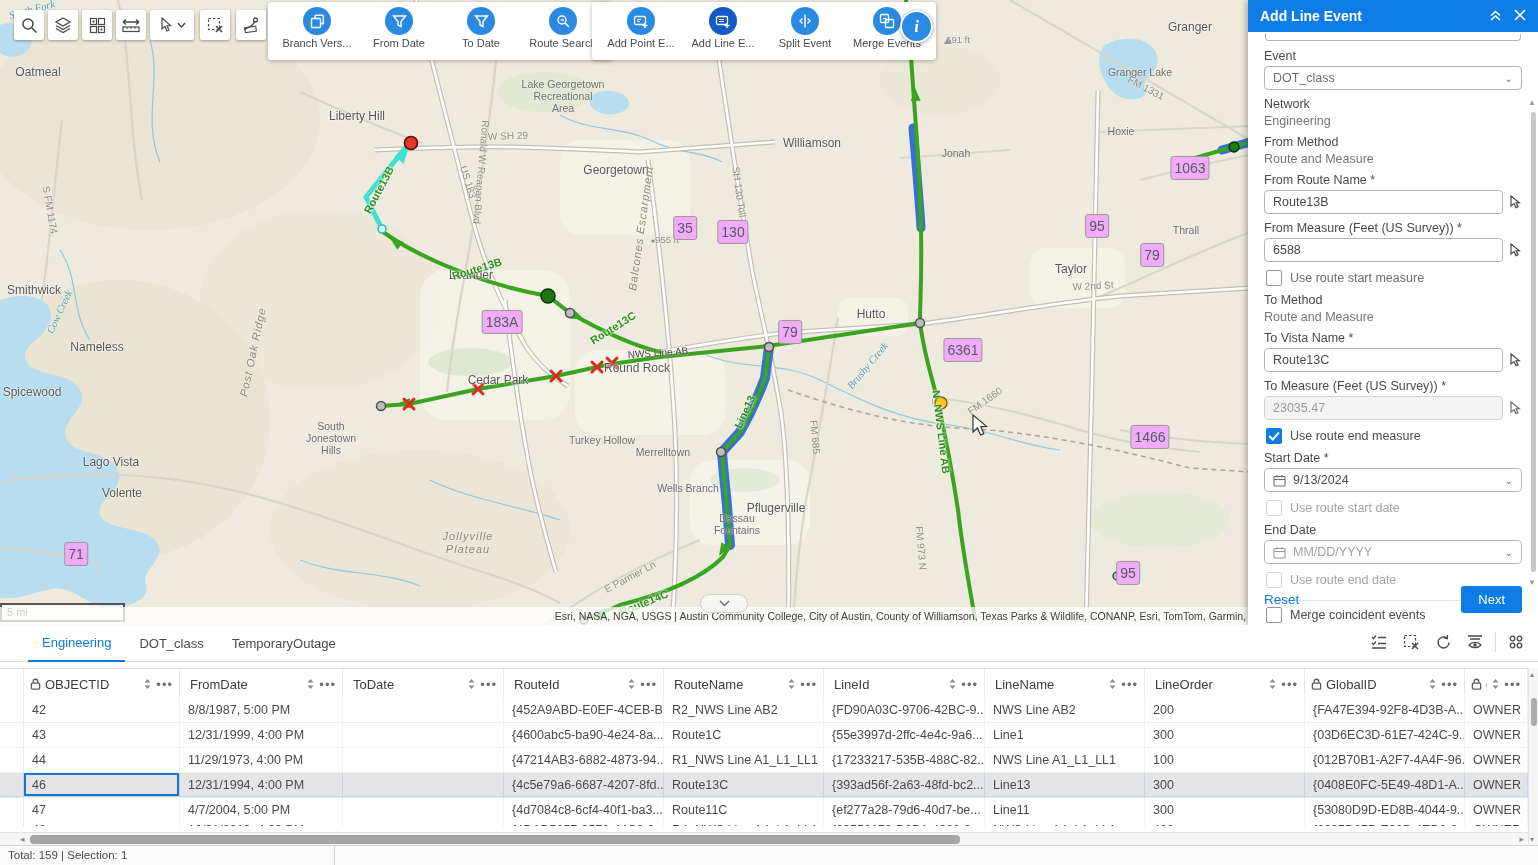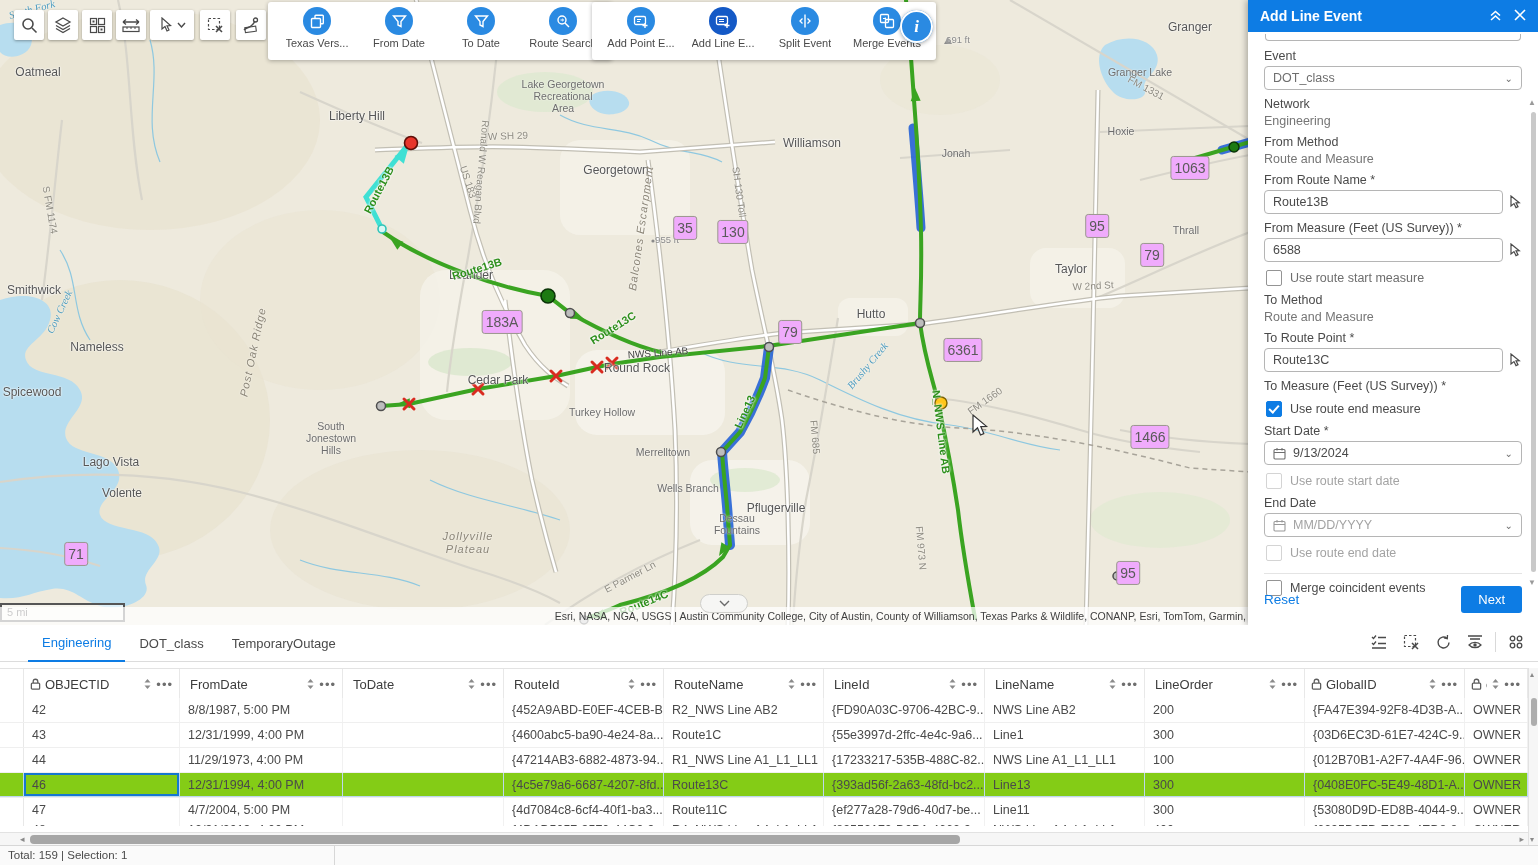--- a/index.html
+++ b/index.html
@@ -86,21 +86,21 @@
   .hcell.gut{width:24px;padding:0;}
   .hlabel{font-size:13px;color:#3d3d3d;flex:1;margin-left:4px;overflow:hidden;}
   .lock{flex:none;}
   .sort{margin:0 4px;display:flex;flex:none;cursor:pointer;}
   .dots{color:#6e6e6e;font-size:13px;letter-spacing:1px;flex:none;cursor:pointer;}
   #tbody{position:absolute;left:0;top:73px;width:1528px;}
   .tr{display:flex;height:24px;border-bottom:1px solid #efefef;background:#fff;}
   .cell{font-size:12.5px;color:#4a4a4a;display:flex;align-items:center;padding:0 8px;box-sizing:border-box;
         border-right:1px solid #f1f1f1;overflow:hidden;white-space:nowrap;}
   .cell.gut{width:24px;padding:0;border-right:1px solid #e8e8e8;}
-  .tr.sel{background:#84cc16;}
+  .tr.sel{background:#e5e5e5;}
   .tr.sel .cell{border-right-color:#bdd8ee;border-bottom:1px solid #bdd8ee;}
   .tr.sel .selcell{box-shadow:0 0 0 2px #1677d0 inset;}
   #partialrow{position:absolute;left:0;top:193px;height:8px;overflow:hidden;width:1528px;}
   #hscroll{position:absolute;left:0;top:207px;width:1528px;height:13px;background:#f6f6f6;border-top:1px solid #e2e2e2;}
   #hthumb{position:absolute;left:30px;top:2px;width:930px;height:9px;background:#a6a6a6;border-radius:4px;}
   .harrow{position:absolute;top:1px;font-size:9px;color:#8a8a8a;}
   #vscroll{position:absolute;left:1528px;top:43px;width:10px;height:178px;background:#f6f6f6;border-left:1px solid #e2e2e2;}
   #vthumb{position:absolute;left:2px;top:30px;width:6px;height:28px;background:#adadad;border-radius:3px;}
   .varrow{position:absolute;left:1px;font-size:8px;color:#8a8a8a;}
   #statusbar{position:absolute;left:0;top:220px;width:1538px;height:20px;background:#fafafa;border-top:1px solid #d7d7d7;
@@ -255,21 +255,21 @@
         <span class="lbl-city" style="left: 111px; top: 463px;">Lago Vista</span>
         <span class="lbl-city" style="left: 122px; top: 494px;">Volente</span>
         <span class="lbl-citysm" style="left: 331px; top: 438px;">South
 Jonestown
 Hills</span>
         <span class="lbl-terr" style="left: 468px; top: 543px;">Jollyville
 Plateau</span>
         <span class="lbl-city" style="left: 471px; top: 276px;">Leander</span>
         <span class="lbl-city" style="left: 498px; top: 381px;">Cedar Park</span>
         <span class="lbl-city" style="left: 637px; top: 369px;">Round Rock</span>
-        <span class="lbl-citysm" style="left: 602px; top: 412px;">Turkey Hollow</span>
+        <span class="lbl-citysm" style="left: 602px; top: 440px;">Turkey Hollow</span>
         <span class="lbl-citysm" style="left: 663px; top: 452px;">Merrelltown</span>
         <span class="lbl-citysm" style="left: 688px; top: 488px;">Wells Branch</span>
         <span class="lbl-city" style="left: 776px; top: 509px;">Pflugerville</span>
         <span class="lbl-citysm" style="left: 737px; top: 524px;">Dessau
 Fountains</span>
         <span class="lbl-city" style="left: 616px; top: 171px;">Georgetown</span>
         <span class="lbl-citysm" style="left: 563px; top: 96px;">Lake Georgetown
 Recreational
 Area</span>
         <span class="lbl-city" style="left: 812px; top: 144px;">Williamson</span>
@@ -374,21 +374,21 @@
     </div>
 
     <div class="fbar" style="left:268px">
       <div class="fbtn">
         <div class="circ">
             <svg width="15" height="15" viewBox="0 0 15 15">
               <rect x="1.5" y="4.5" width="9" height="9" rx="1" fill="none" stroke="#fff" stroke-width="1.4"></rect>
               <path d="M5,4.5 V2 a.8,.8 0 0 1 .8-.8 H12.5 a.8,.8 0 0 1 .8,.8 V9 a.8,.8 0 0 1 -.8,.8 H10.5" fill="none" stroke="#fff" stroke-width="1.4"></path>
             </svg>
           </div>
-        <div class="flabel">Texas Vers...</div>
+        <div class="flabel">Branch Vers...</div>
       </div>
       <div class="fbtn">
         <div class="circ">
             <svg width="15" height="15" viewBox="0 0 15 15">
               <path d="M1.5,2 H13.5 L9,7.5 V12.5 L6,11 V7.5 Z" fill="none" stroke="#fff" stroke-width="1.4"></path>
             </svg>
           </div>
         <div class="flabel">From Date</div>
       </div>
       <div class="fbtn">
@@ -515,31 +515,39 @@
       </div>
 
       <div class="cbrow">
         <span class="cb"></span>
         <span>Use route start measure</span>
       </div>
 
       <div class="flabel2">To Method</div>
       <div class="fvalue">Route and Measure</div>
 
-      <div class="flabel2">To Route Point *</div>
+      <div class="flabel2">To Vista Name *</div>
       <div class="inrow">
         <div class="tinput">Route13C</div>
         <span class="pickicon">
             <svg width="13" height="14" viewBox="0 0 13 14">
               <path d="M2,1 L2,11 L5,8.6 L7,12.6 L9,11.7 L7,7.9 L10.3,7.7 Z" fill="none" stroke="#4a4a4a" stroke-width="1.2"></path>
             </svg>
           </span>
       </div>
 
       <div class="flabel2">To Measure (Feet (US Survey)) *</div>
+      <div class="inrow">
+        <div class="tinput disabled">23035.47</div>
+        <span class="pickicon">
+            <svg width="13" height="14" viewBox="0 0 13 14">
+              <path d="M2,1 L2,11 L5,8.6 L7,12.6 L9,11.7 L7,7.9 L10.3,7.7 Z" fill="none" stroke="#6e6e6e" stroke-width="1.2"></path>
+            </svg>
+          </span>
+      </div>
 
       <div class="cbrow" style="color:#4a4a4a">
         <span class="cb checked"></span>
         <span>Use route end measure</span>
       </div>
 
       <div class="flabel2">Start Date *</div>
       <div class="selbox">
         <svg width="13" height="13" viewBox="0 0 13 13" style="margin-right:7px">
             <rect x="1" y="2.5" width="11" height="9.5" rx="1" fill="none" stroke="#6e6e6e" stroke-width="1.1"></rect>

